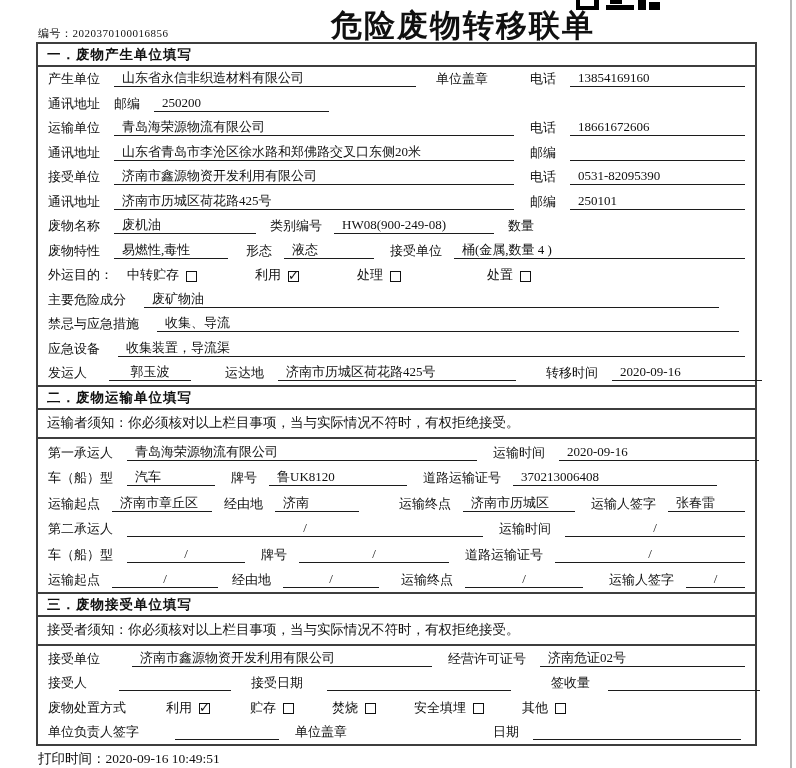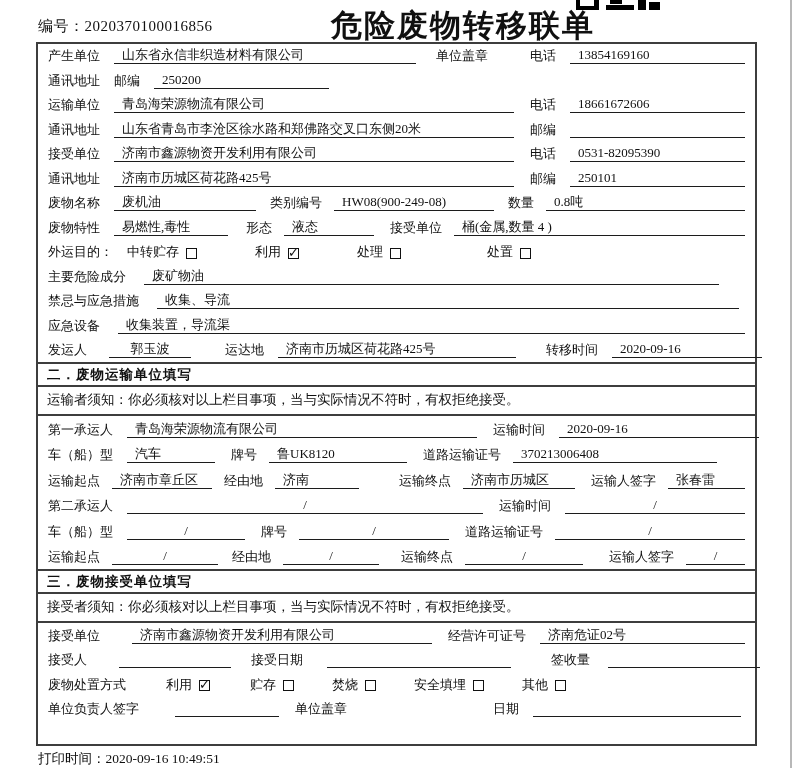--- a/index.html
+++ b/index.html
@@ -2,21 +2,21 @@
 <html><head>
 <meta charset="utf-8">
 <style>
   * { box-sizing: border-box; margin: 0; padding: 0; }
   html,body { background:#e8e8e8; }
   body { width:796px; height:768px; position:relative;
          font-family:"Liberation Serif","DejaVu Serif",serif; color:#101010; font-size:13px; }
   .page { position:absolute; left:0; top:0; width:796px; height:768px; background:#ffffff; overflow:hidden; }
   .right-edge { position:absolute; left:790px; top:0; width:2px; height:768px; background:#b8b8b8; }
 
-  .doc-no { position:absolute; left:38px; top:17px; font-size:15px; letter-spacing:.5px; }
+  .doc-no { position:absolute; left:38px; top:26px; font-size:11px; letter-spacing:.5px; }
   .title  { position:absolute; left:331px; top:5px; font-size:31px; font-weight:bold;
             font-family:"Liberation Sans","DejaVu Sans",sans-serif; letter-spacing:2px; }
   .qr { position:absolute; left:576px; top:0; width:84px; height:11px; }
   .qr i { position:absolute; background:#000; display:block; }
 
   .form { position:absolute; left:36px; top:42px; width:721px; height:704px;
           border:2px solid #3d3d3d; background:#fff; display:flex; flex-direction:column; }
   .sec-title { flex:0 0 23px; display:flex; align-items:center; padding:0 9px;
                font-weight:bold; font-size:13.5px; letter-spacing:1px;
                font-family:"Liberation Sans","DejaVu Sans",sans-serif;
@@ -56,20 +56,21 @@
     <i style="left:18px;top:0;width:5px;height:10px"></i>
     <i style="left:0;top:6px;width:23px;height:4px"></i>
     <i style="left:34px;top:0;width:12px;height:4px"></i>
     <i style="left:30px;top:5px;width:28px;height:5px"></i>
     <i style="left:62px;top:0;width:8px;height:10px"></i>
     <i style="left:73px;top:2px;width:11px;height:8px"></i>
   </div>
 
   <div class="form">
 
+    <div class="sec-title">一．废物产生单位填写</div>
     <div class="rows" id="s1-rows">
 
       <div class="row">
         <span class="lb" style="margin-right:14px">产生单位</span>
         <span class="v" style="flex:0 0 302px">山东省永信非织造材料有限公司</span>
         <span class="lb" style="margin-left:20px">单位盖章</span>
         <span class="grow"></span>
         <span class="lb" style="margin-right:14px">电话</span>
         <span class="v" style="flex:0 0 175px">13854169160</span>
       </div>
@@ -107,21 +108,20 @@
         <span class="lb" style="margin-right:14px">邮编</span>
         <span class="v" style="flex:0 0 175px">250101</span>
       </div>
 
       <div class="row">
         <span class="lb" style="margin-right:14px">废物名称</span>
         <span class="v" style="flex:0 0 142px;margin-right:14px">废机油</span>
         <span class="lb" style="margin-right:12px">类别编号</span>
         <span class="v" style="flex:0 0 160px;margin-right:14px">HW08(900-249-08)</span>
         <span class="lb" style="margin-right:12px">数量</span>
-        <span class="v grow">0.8吨</span>
       </div>
 
       <div class="row">
         <span class="lb" style="margin-right:14px">废物特性</span>
         <span class="v" style="flex:0 0 114px;margin-right:18px">易燃性,毒性</span>
         <span class="lb" style="margin-right:12px">形态</span>
         <span class="v" style="flex:0 0 90px;margin-right:16px">液态</span>
         <span class="lb" style="margin-right:12px">接受单位</span>
         <span class="v grow">桶(金属,数量 4 )</span>
       </div>

